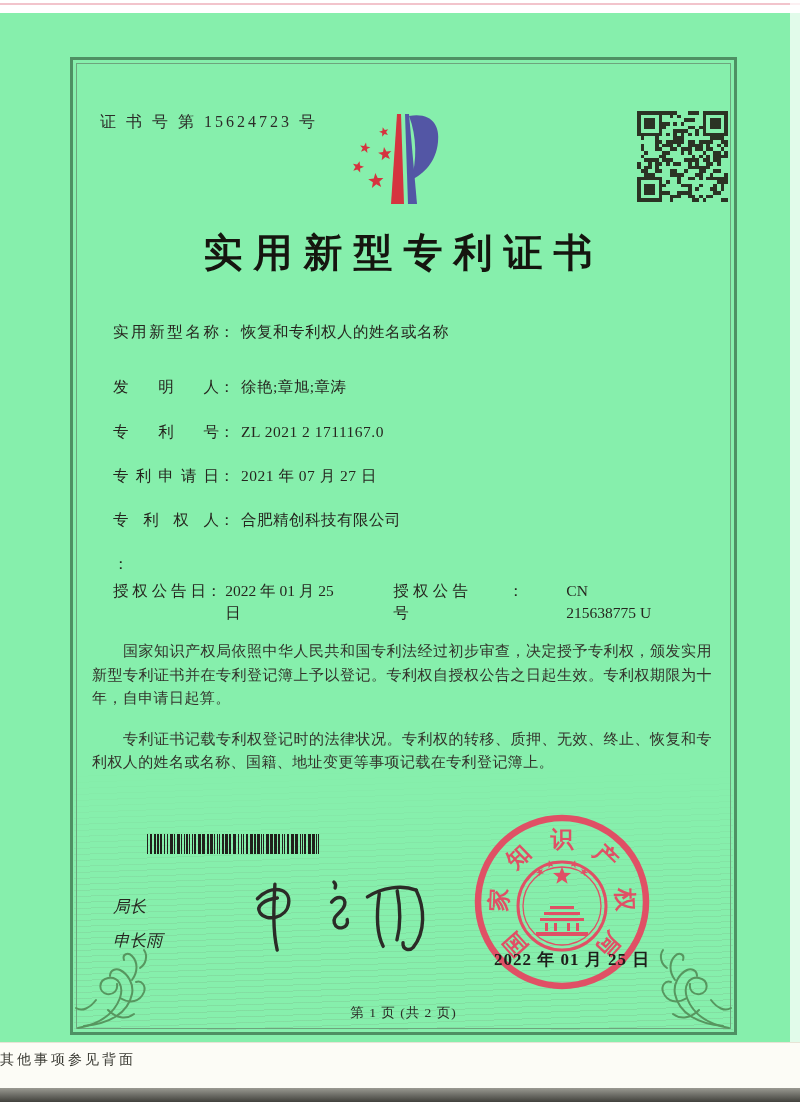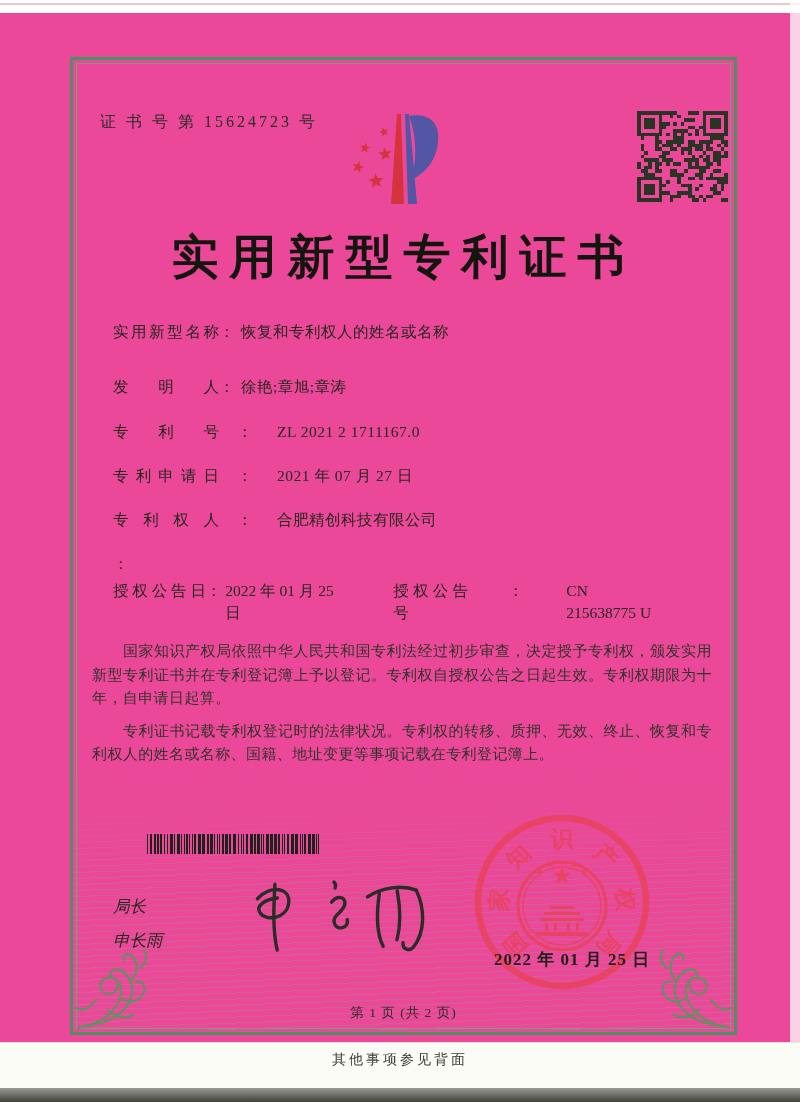--- a/index.html
+++ b/index.html
@@ -1,19 +1,19 @@
 <!DOCTYPE html>
 <html><head>
 <meta charset="utf-8">
 <style>
   * { margin:0; padding:0; box-sizing:border-box; }
   body { background:#ffffff; font-family:"Liberation Serif","DejaVu Serif",serif; }
   .page {
     position:relative; width:800px; height:1102px; margin:0 auto;
-    background:#ec4899; overflow:hidden; color:#222;
+    background:#86efac; overflow:hidden; color:#222;
   }
   
   .scan-top { position:absolute; top:0; left:0; width:800px; height:13px; background:#ffffff; }
   .scan-pink { position:absolute; top:3px; left:0; width:800px; height:2px; background:#f2c4cc; }
   .scan-right { position:absolute; top:0; right:0; width:10px; height:1102px; background:rgba(255,255,255,.75); }
   .scan-bottom-light { position:absolute; left:0; bottom:14px; width:800px; height:46px; background:#fcfcf6; border-top:1px solid #e7e4d6; }
   .scan-bottom { position:absolute; left:0; bottom:0; width:800px; height:14px;
     background:linear-gradient(#9a9a92,#41413c); }
   
   .frame { position:absolute; left:70px; top:57px; right:63px; bottom:67px;
@@ -23,45 +23,45 @@
   
   .guilloche { position:absolute; left:74px; right:67px; top:770px; bottom:72px;
     background:repeating-linear-gradient(178deg, rgba(124,178,134,.28) 0 1px, rgba(0,0,0,0) 1px 6px);
     -webkit-mask-image:linear-gradient(to bottom, rgba(0,0,0,0), rgba(0,0,0,.85) 45%, #000);
     mask-image:linear-gradient(to bottom, rgba(0,0,0,0), rgba(0,0,0,.85) 45%, #000);
   }
   .cert-no { position:absolute; left:100px; top:112px; font-size:16px; letter-spacing:3px; color:#2b2b28; }
   .logo { position:absolute; left:338px; top:110px; width:104px; height:98px; }
   .qr { position:absolute; left:637px; top:111px; width:91px; height:91px; }
   .title { position:absolute; left:70px; right:63px; top:226px; text-align:center;
-    font-size:47px; font-weight:bold; letter-spacing:11px; color:#15150f; }
+    font-size:39px; font-weight:bold; letter-spacing:11px; color:#15150f; }
   
   .fields { position:absolute; left:113px; top:321px; width:545px; font-size:15.5px; color:#26261f; }
   .f-row { display:flex; line-height:22px; }
   .flabel { display:inline-block; width:106px; text-align:justify; text-align-last:justify; }
   .fcolon { display:inline-block; width:22px; }
   .fvalue { flex:1; letter-spacing:.5px; }
-  .mb-name { margin-bottom:33px; } .mb-23 { margin-bottom:23px; } .mb-22 { margin-bottom:22px;gap:18px; }
+  .mb-name { margin-bottom:33px; } .mb-23 { margin-bottom:23px; } .mb-22 { margin-bottom:22px; }
   .addr .fvalue { max-width:462px; line-height:25px; }
   .addr { margin-bottom:5px; }
   .grant-group2 { display:flex; margin-left:56px;gap:40px; }
   .flabel-s { display:inline-block; width:90px; text-align:justify; text-align-last:justify; }
   
   .body-text { position:absolute; left:92px; top:640px; width:620px;
     font-size:15px; line-height:23.5px; color:#33332b; letter-spacing:.4px; text-align:justify; }
   .body-text p { text-indent:31px; }
-  .body-text p + p { margin-top:9px; }
+  .body-text p + p { margin-top:17px; }
   .barcode { position:absolute; left:147px; top:834px; width:172px; height:20px; }
   .commissioner { position:absolute; left:113px; top:890px; font-size:16.5px; color:#26261f; line-height:34px;font-style:italic; }
   .signature { position:absolute; left:238px; top:868px; width:195px; height:92px; transform:rotate(-2deg); }
   .seal { position:absolute; left:470px; top:810px; width:184px; height:184px; opacity:.92; }
   .seal-date { position:absolute; left:494px; top:948px; font-size:17px; letter-spacing:1px; color:#1e1e1a; font-weight:bold; }
   .page-footer { position:absolute; left:70px; right:63px; top:1004px; text-align:center;
     font-size:13.5px; color:#2b2b26; letter-spacing:1px; }
-  .back-note { position:absolute; left:0; right:0; top:1051px; text-align:center;
+  .back-note { position:absolute; left:0; right:0; top:1051px; 
     font-size:14px; color:#3a3a33; letter-spacing:3px; }
   .ornament { position:absolute; width:92px; height:92px; }
   .orn-left { left:74px; bottom:70px; }
   .orn-right { right:67px; bottom:70px; transform:scaleX(-1); }
 </style>
 </head>
 <body>
 
 <div class="page">
 

